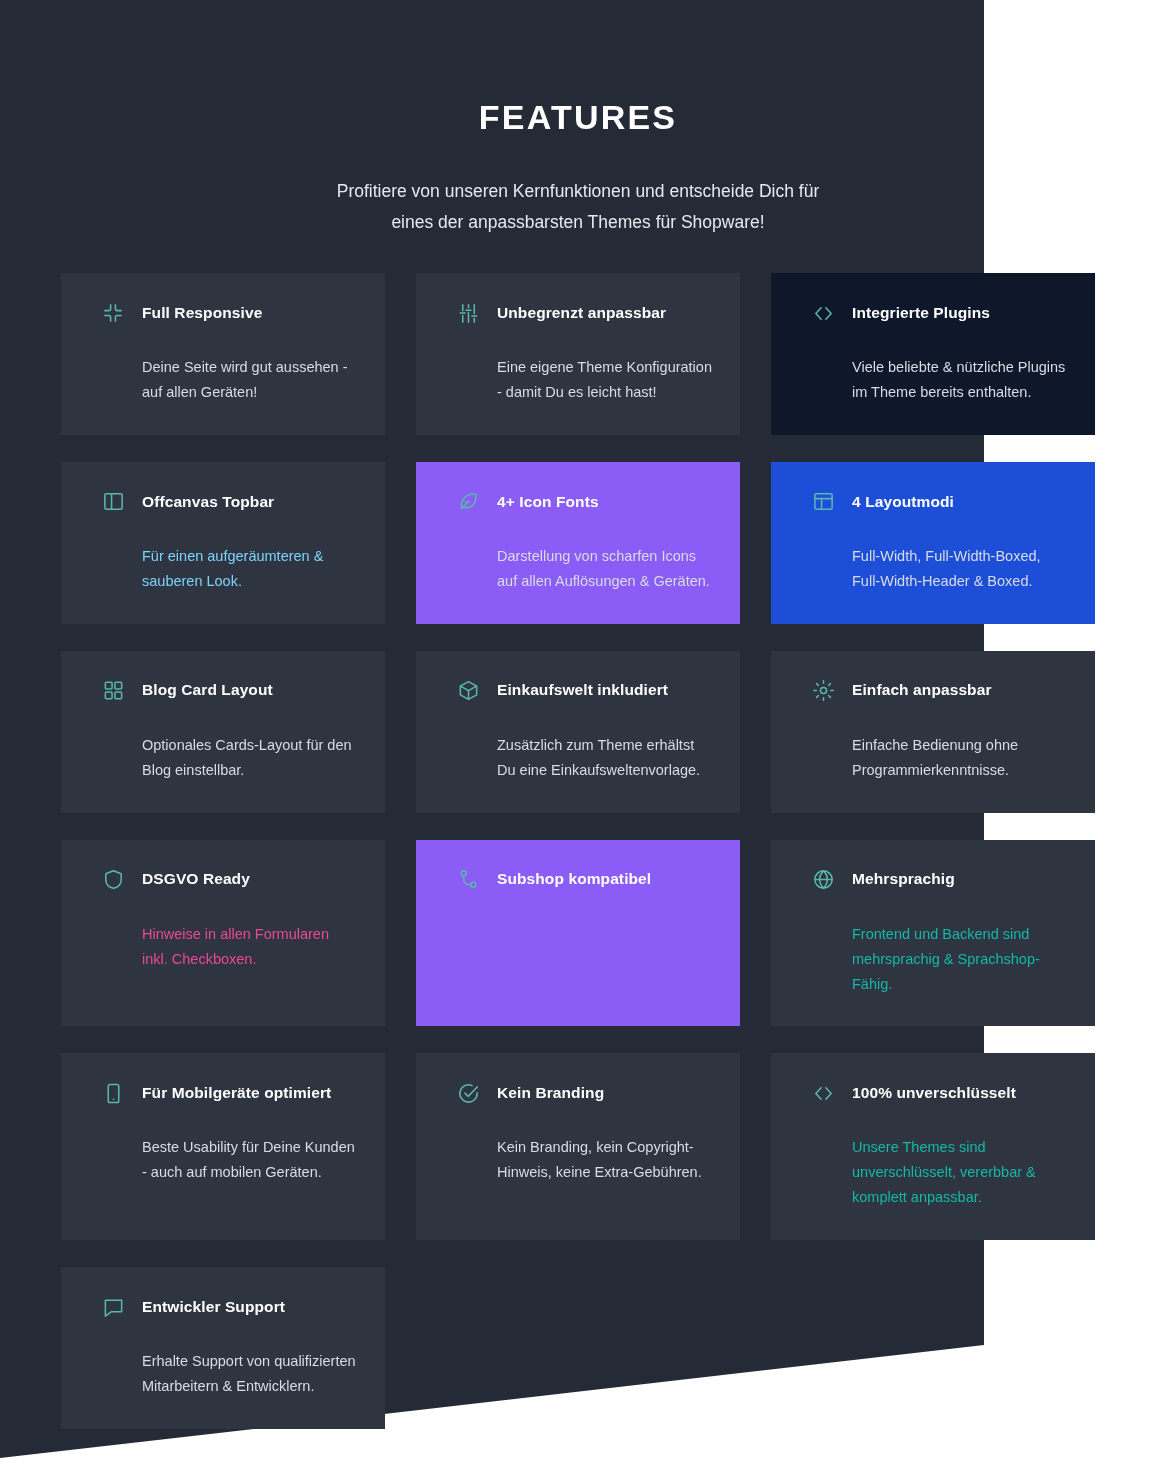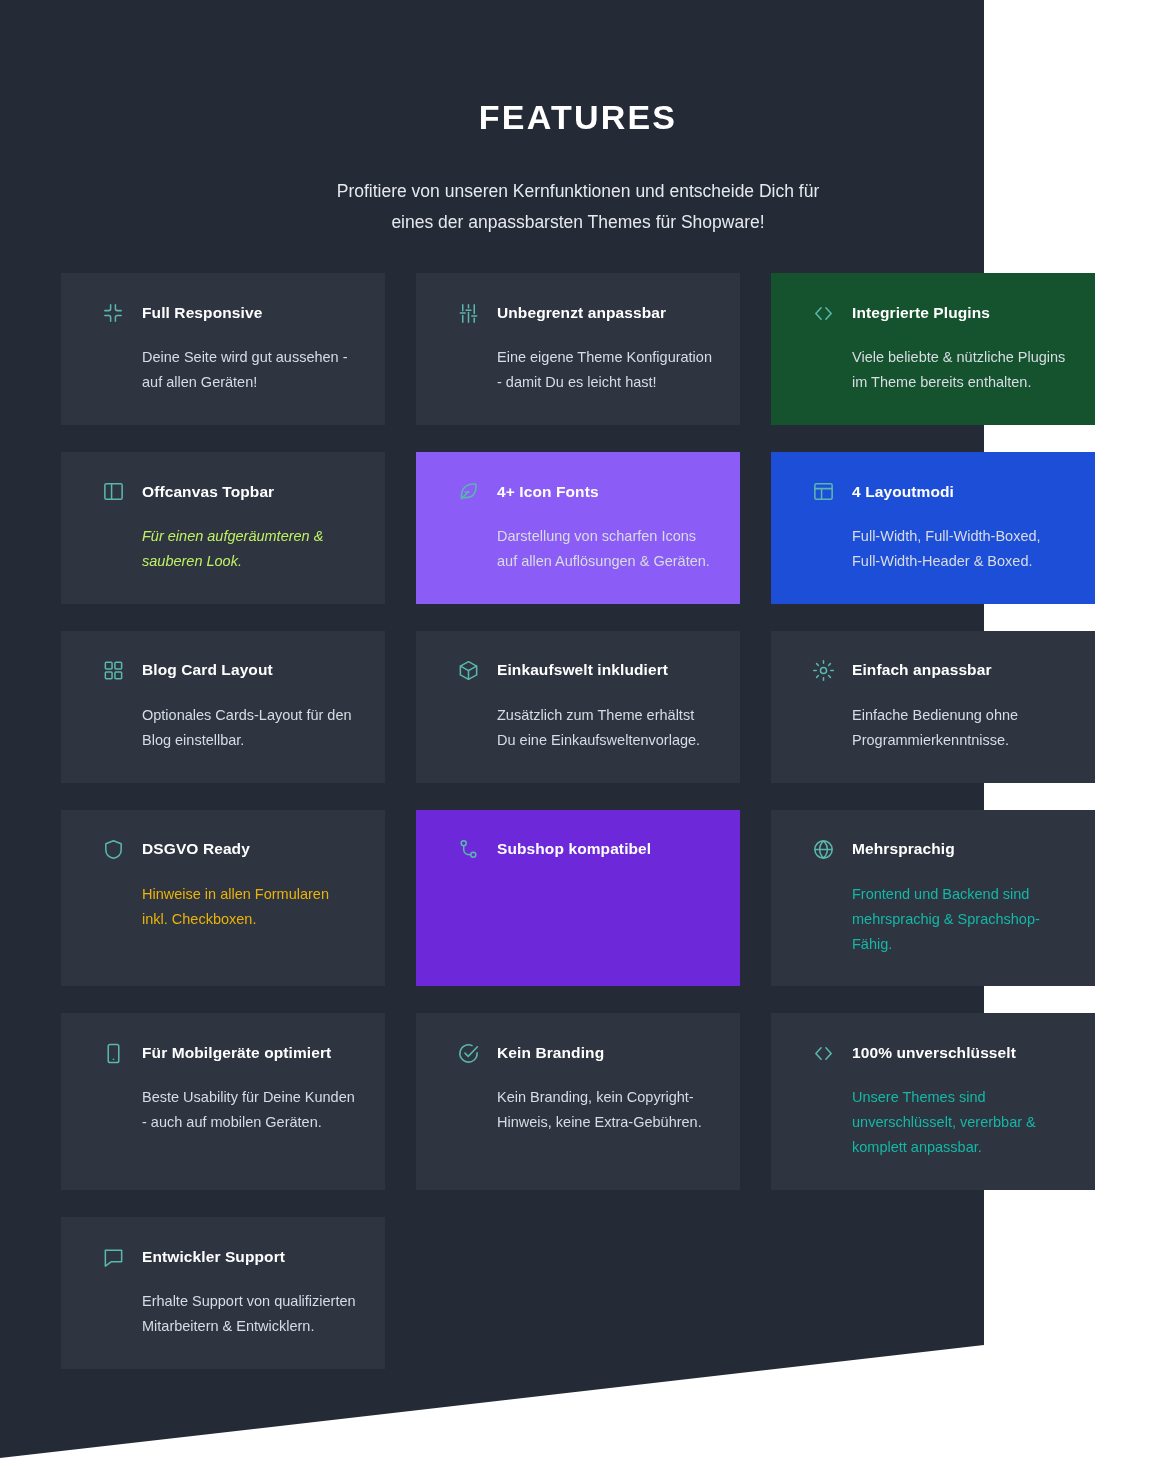--- a/index.html
+++ b/index.html
@@ -102,21 +102,21 @@
   .card-title {
     font-size: 15.5px;
     font-weight: 700;
     color: #ffffff;
     letter-spacing: 0.1px;
     line-height: 1.2;
     white-space: nowrap;
   }
 
   .card-text {
-    margin-top: 19px;
+    margin-top: 29px;
     margin-left: 40px;
     font-size: 14.5px;
     font-weight: 400;
     line-height: 1.72;
     color: #d8dce4;
     max-width: 232px;
   }
 </style>
 </head>
 <body style="background: rgb(255, 255, 255);">
@@ -160,21 +160,21 @@
               <path d="M18 17v4"></path>
               <path d="M3.5 11.5h5"></path>
               <path d="M9.5 8.5h5"></path>
               <path d="M15.5 14.5h5"></path>
             </svg>
           </span>
           <span class="card-title">Unbegrenzt anpassbar</span>
         </div>
         <p class="card-text" style="color: rgb(216, 220, 228);">Eine eigene Theme Konfiguration - damit Du es leicht hast!</p>
       </div>
-      <div class="feature-card" style="background: #14532d;">
+      <div class="feature-card" style="background: #0f172a;">
         <div class="card-head">
           <span class="card-icon" style="color: rgb(89, 184, 172);">
             <svg viewBox="0 0 24 24" fill="none" stroke="currentColor" stroke-width="1.6" stroke-linecap="round" stroke-linejoin="round">
               <path d="M9.5 6 4 12l5.5 6"></path>
               <path d="M14.5 6 20 12l-5.5 6"></path>
             </svg>
           </span>
           <span class="card-title">Integrierte Plugins</span>
         </div>
         <p class="card-text" style="color: rgb(216, 220, 228);">Viele beliebte &amp; nützliche Plugins im Theme bereits enthalten.</p>
@@ -182,21 +182,21 @@
       <div class="feature-card" style="background: rgb(46, 52, 64);">
         <div class="card-head">
           <span class="card-icon" style="color: rgb(89, 184, 172);">
             <svg viewBox="0 0 24 24" fill="none" stroke="currentColor" stroke-width="1.6" stroke-linecap="round" stroke-linejoin="round">
               <rect x="3" y="4" width="18" height="16" rx="1.5"></rect>
               <path d="M10 4v16"></path>
             </svg>
           </span>
           <span class="card-title">Offcanvas Topbar</span>
         </div>
-        <p class="card-text" style="color: #bef264; font-style: italic;">Für einen aufgeräumteren &amp; sauberen Look.</p>
+        <p class="card-text" style="color: #7dd3fc;">Für einen aufgeräumteren &amp; sauberen Look.</p>
       </div>
       <div class="feature-card" style="background: #8b5cf6;">
         <div class="card-head">
           <span class="card-icon" style="color: rgb(89, 184, 172);">
             <svg viewBox="0 0 24 24" fill="none" stroke="currentColor" stroke-width="1.6" stroke-linecap="round" stroke-linejoin="round">
               <path d="M19.5 4.5c-4 -1 -9 .5 -11.5 3S4.5 14 4.5 18"></path>
               <path d="M4.5 19.5 12 12"></path>
               <path d="M12.5 12.5H8.5"></path>
               <path d="M19.5 4.5c1 4 -.5 9 -3 11.5s-7 2.5-11 2.5"></path>
             </svg>
@@ -259,23 +259,23 @@
       </div>
       <div class="feature-card" style="background: rgb(46, 52, 64);">
         <div class="card-head">
           <span class="card-icon" style="color: rgb(89, 184, 172);">
             <svg viewBox="0 0 24 24" fill="none" stroke="currentColor" stroke-width="1.6" stroke-linecap="round" stroke-linejoin="round">
               <path d="M12 2.8 20 6v6.2c0 4.6-3.3 7.8-8 9-4.7-1.2-8-4.4-8-9V6z"></path>
             </svg>
           </span>
           <span class="card-title">DSGVO Ready</span>
         </div>
-        <p class="card-text" style="color: #eab308;">Hinweise in allen Formularen inkl. Checkboxen.</p>
-      </div>
-      <div class="feature-card" style="background: #6d28d9;">
+        <p class="card-text" style="color: #ec4899;">Hinweise in allen Formularen inkl. Checkboxen.</p>
+      </div>
+      <div class="feature-card" style="background: #8b5cf6;">
         <div class="card-head">
           <span class="card-icon" style="color: rgb(89, 184, 172);">
             <svg viewBox="0 0 24 24" fill="none" stroke="currentColor" stroke-width="1.6" stroke-linecap="round" stroke-linejoin="round">
               <circle cx="7" cy="5.5" r="2.6"></circle>
               <circle cx="17" cy="17.5" r="2.6"></circle>
               <path d="M7 8.1v4.1c0 3 2.6 5.3 7 5.3"></path>
             </svg>
           </span>
           <span class="card-title">Subshop kompatibel</span>
         </div>

